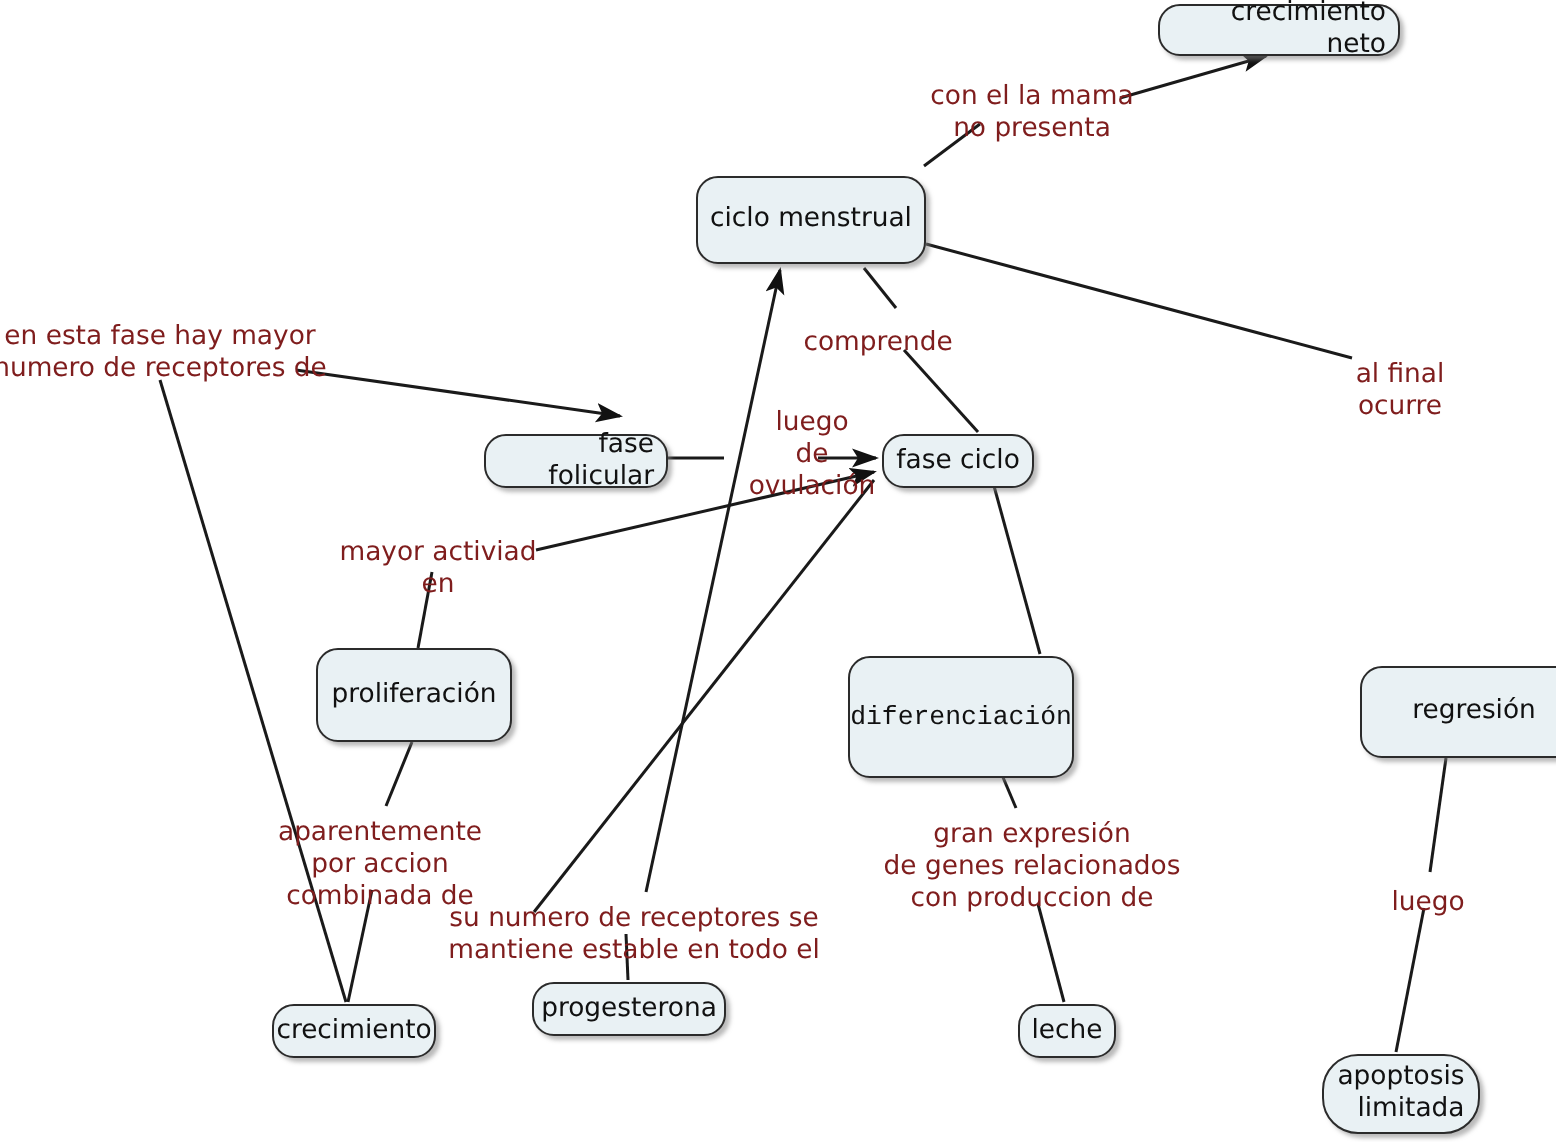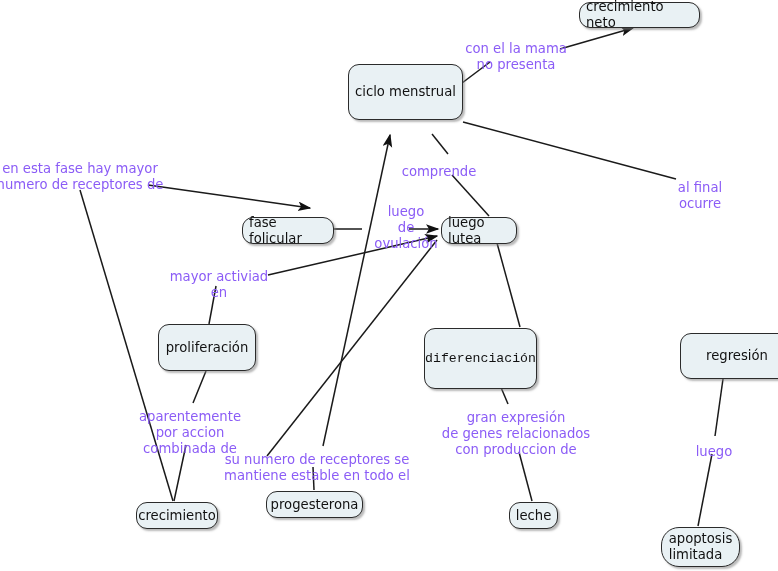--- a/index.html
+++ b/index.html
@@ -31,33 +31,33 @@
   }
   .node {
     position: absolute;
     box-sizing: border-box;
     background: #e9f1f4;
     border: 1.4px solid #2b2b2b;
     border-radius: 11px;
     display: flex;
     align-items: center;
     justify-content: center;
-    text-align: left;
+    text-align: right;
     font-size: 13.2px;
     line-height: 1.18;
     color: #111111;
     padding: 2px 6px;
     box-shadow: 2px 2px 2px rgba(130,130,130,0.55);
     white-space: pre-line;
   }
   .link-label {
     position: absolute;
     font-size: 13.2px;
     line-height: 1.22;
-    color: #8b5cf6;
+    color: #7f1d1d;
     text-align: center;
     white-space: pre-line;
     background: transparent;
     transform: translateX(-50%);
   }
 </style>
 </head>
 <body>
 
 <div id="map-root">
@@ -86,23 +86,23 @@
         <line x1="267" y1="456" x2="437" y2="240" stroke="#1a1a1a" stroke-width="1.5"></line>
         <line x1="497" y1="243" x2="520" y2="327" stroke="#1a1a1a" stroke-width="1.5"></line>
         <line x1="497" y1="378" x2="508" y2="404" stroke="#1a1a1a" stroke-width="1.5"></line>
         <line x1="519" y1="452" x2="532" y2="501" stroke="#1a1a1a" stroke-width="1.5"></line>
         <line x1="723" y1="379" x2="715" y2="436" stroke="#1a1a1a" stroke-width="1.5"></line>
         <line x1="712" y1="454" x2="698" y2="526" stroke="#1a1a1a" stroke-width="1.5"></line>
       </g>
   </svg>
   <div id="nodes-layer">
       <div class="node" style="left: 579px; top: 2px; width: 121px; height: 26px;">crecimiento neto</div>
-      <div class="node" style="left: 348px; top: 64px; width: 115px; height: 56px;">ciclo menstrual</div>
+      <div class="node" style="left: 348px; top: 88px; width: 115px; height: 44px;">ciclo menstrual</div>
       <div class="node" style="left: 242px; top: 217px; width: 92px; height: 27px;">fase folicular</div>
-      <div class="node" style="left: 441px; top: 217px; width: 76px; height: 27px;">luego lutea</div>
+      <div class="node" style="left: 441px; top: 217px; width: 76px; height: 27px;">fase ciclo</div>
       <div class="node" style="left: 158px; top: 324px; width: 98px; height: 47px;">proliferación</div>
       <div class="node" style="left: 424px; top: 328px; width: 113px; height: 61px; font-family: Liberation Mono, monospace;">diferenciación</div>
       <div class="node" style="left: 680px; top: 333px; width: 114px; height: 46px;">regresión</div>
       <div class="node" style="left: 136px; top: 502px; width: 82px; height: 27px;">crecimiento</div>
       <div class="node" style="left: 266px; top: 491px; width: 97px; height: 27px;">progesterona</div>
       <div class="node" style="left: 509px; top: 502px; width: 49px; height: 27px;">leche</div>
       <div class="node" style="left: 661px; top: 527px; width: 79px; height: 40px; border-radius: 18px;">apoptosis
 limitada</div>
     </div>
   <div id="labels-layer">

